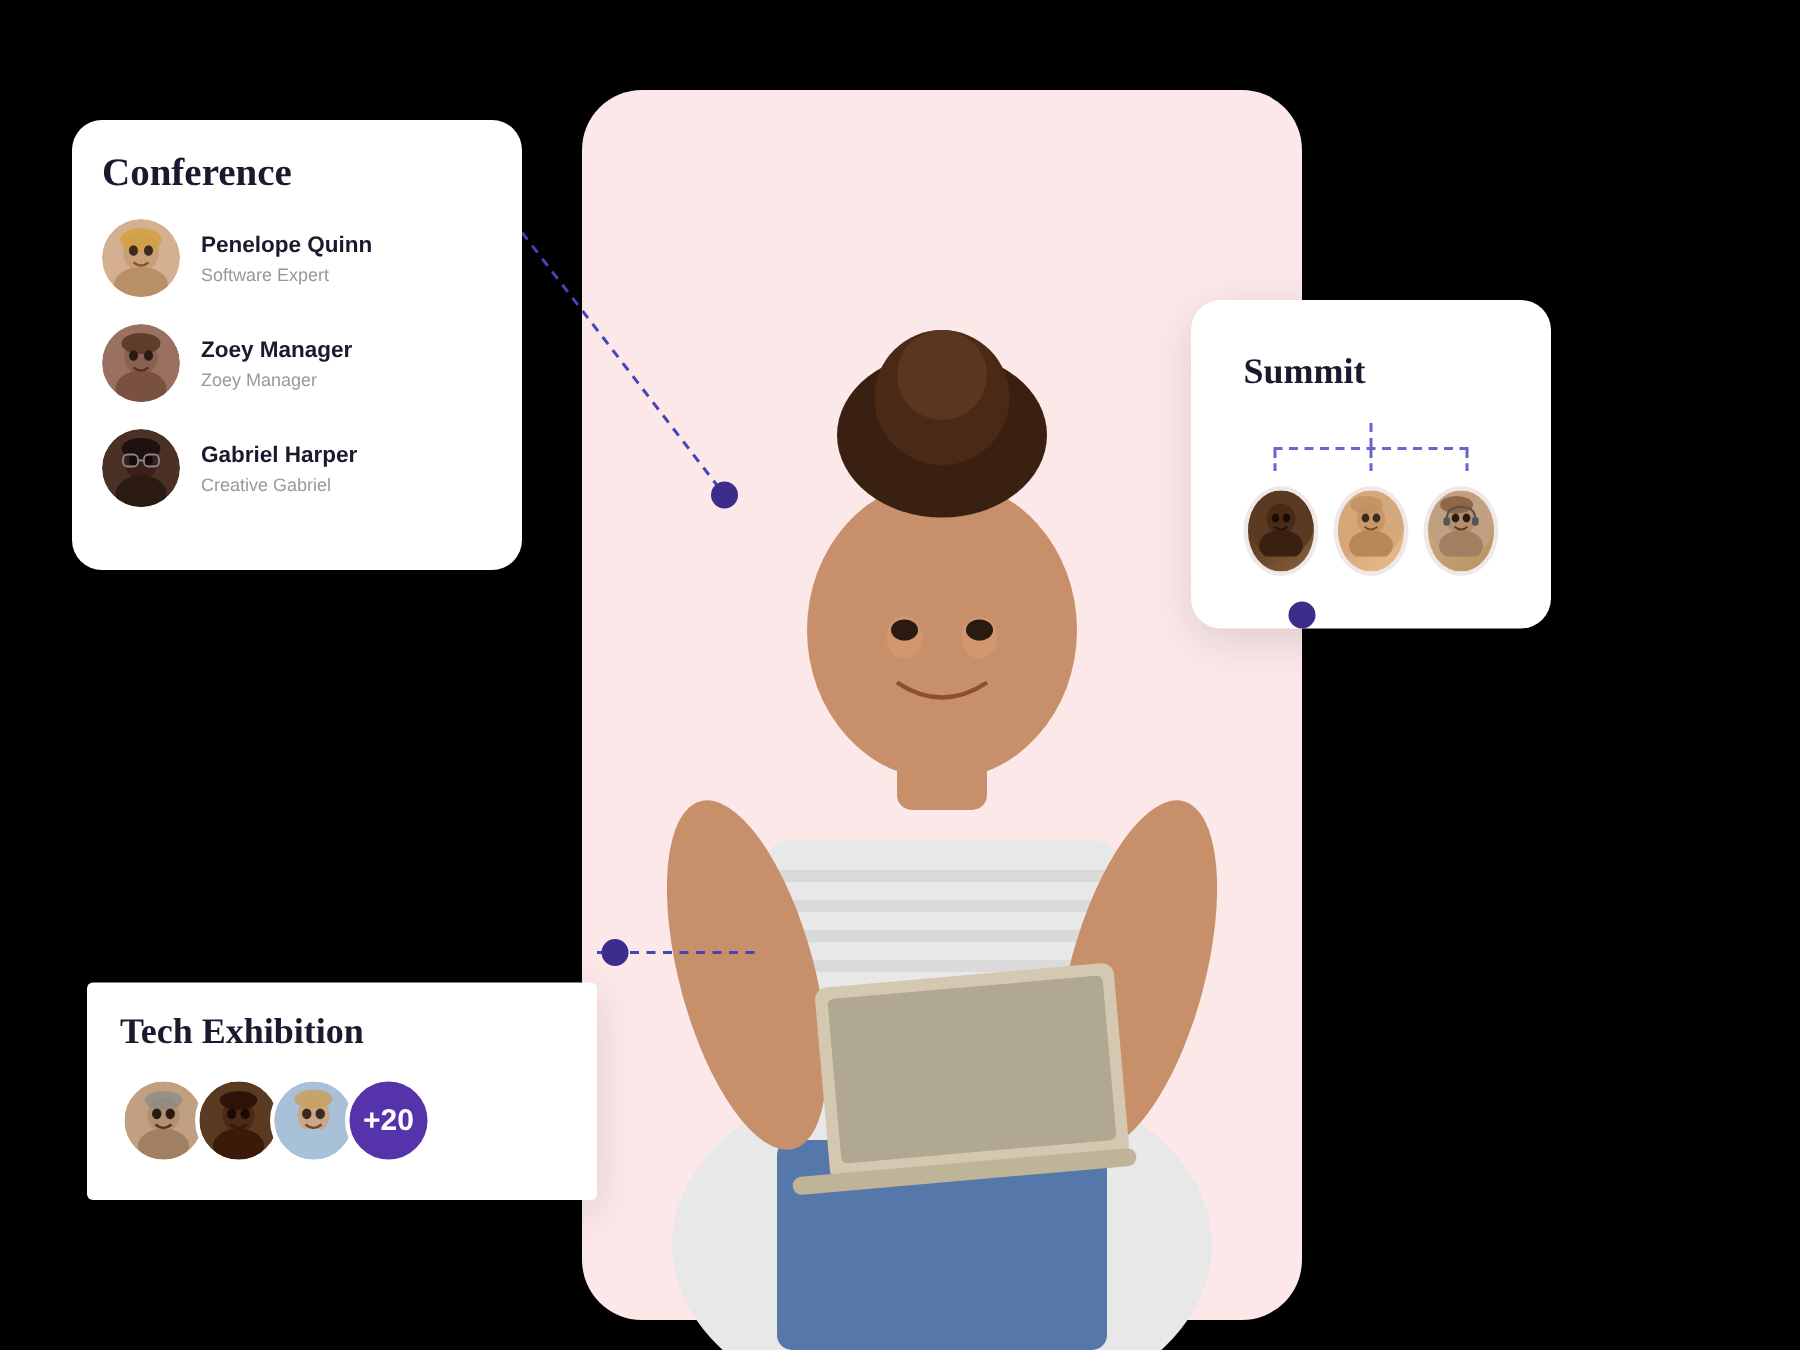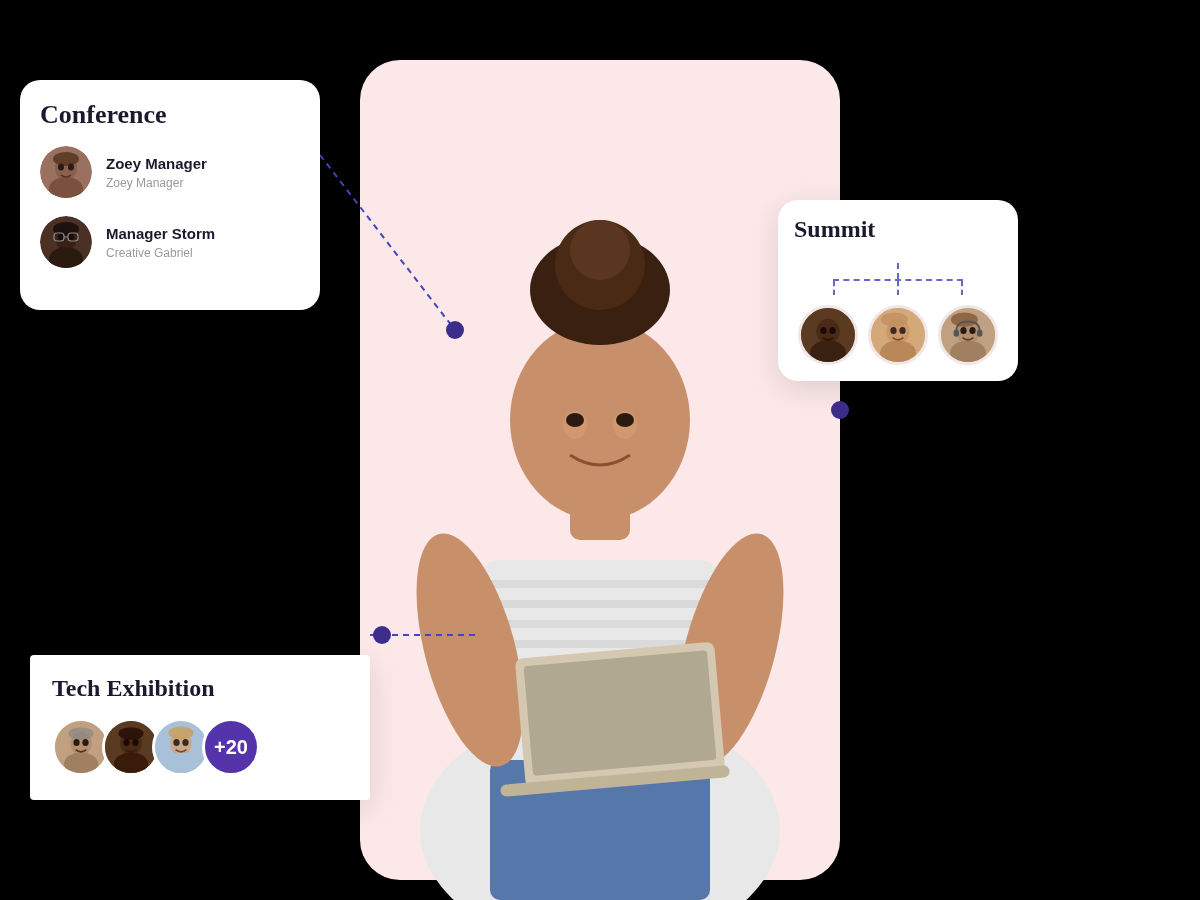--- a/index.html
+++ b/index.html
@@ -9,20 +9,21 @@
       background: #000;
       font-family: 'Segoe UI', Arial, sans-serif;
       overflow: hidden;
       position: relative;
     }
 
     .scene {
       width: 1048px;
       height: 900px;
       position: relative;
+      margin-left: 28px;
     }
 
     
     .center-bg {
       position: absolute;
       left: 360px;
       top: 60px;
       width: 480px;
       height: 820px;
       background: #fce8e8;
@@ -90,26 +91,26 @@
 
     .person-info .role {
       font-size: 12px;
       color: #999;
       margin-top: 2px;
     }
 
     
     .summit-card {
       position: absolute;
-      right: 30px;
+      right: 42px;
       top: 200px;
       width: 240px;
       background: #fff;
       border-radius: 20px;
-      padding: 16px;
+      padding: 35px;
       box-shadow: 0 8px 30px rgba(0,0,0,0.12);
       z-index: 10;
     }
 
     .summit-card .card-title {
       font-size: 24px;
       margin-bottom: 20px;
     }
 
     .summit-avatars {
@@ -311,20 +312,37 @@
 
       <rect x="150" y="570" width="200" height="130" rx="8" fill="#d4c8b0" transform="rotate(-5, 250, 635)"></rect>
       <rect x="158" y="578" width="184" height="110" rx="4" fill="#b0a890" transform="rotate(-5, 250, 633)"></rect>
       <rect x="130" y="695" width="230" height="12" rx="6" fill="#c0b498" transform="rotate(-5, 245, 701)"></rect>
     </svg>
   </div>
 
   <div class="conference-card">
     <div class="card-title">Conference</div>
 
+    <div class="person-row">
+      <div class="avatar">
+        <svg viewBox="0 0 52 52" xmlns="http://www.w3.org/2000/svg" class="face-svg">
+          <circle cx="26" cy="26" r="26" fill="#d4b090"></circle>
+          <ellipse cx="26" cy="22" rx="12" ry="13" fill="#c8a078"></ellipse>
+          <ellipse cx="26" cy="44" rx="18" ry="12" fill="#b89068"></ellipse>
+          <ellipse cx="26" cy="14" rx="14" ry="8" fill="#d4a040" opacity="0.8"></ellipse>
+          <ellipse cx="21" cy="21" rx="3" ry="3.5" fill="#3a2a20"></ellipse>
+          <ellipse cx="31" cy="21" rx="3" ry="3.5" fill="#3a2a20"></ellipse>
+          <path d="M 21 29 Q 26 33 31 29" stroke="#8a5030" stroke-width="1.5" fill="none"></path>
+        </svg>
+      </div>
+      <div class="person-info">
+        <div class="name">Penelope Quinn</div>
+        <div class="role">Software Expert</div>
+      </div>
+    </div>
 
     <div class="person-row">
       <div class="avatar">
         <svg viewBox="0 0 52 52" xmlns="http://www.w3.org/2000/svg" class="face-svg">
           <circle cx="26" cy="26" r="26" fill="#9a7060"></circle>
           <ellipse cx="26" cy="22" rx="11" ry="12" fill="#8a6050"></ellipse>
           <ellipse cx="26" cy="43" rx="17" ry="12" fill="#7a5040"></ellipse>
           <ellipse cx="26" cy="13" rx="13" ry="7" fill="#5a3a25" opacity="0.9"></ellipse>
           <ellipse cx="21" cy="21" rx="3" ry="3.5" fill="#2a1a10"></ellipse>
           <ellipse cx="31" cy="21" rx="3" ry="3.5" fill="#2a1a10"></ellipse>
@@ -347,21 +365,21 @@
           <ellipse cx="21" cy="21" rx="3" ry="3.5" fill="#1a0a08"></ellipse>
           <ellipse cx="31" cy="21" rx="3" ry="3.5" fill="#1a0a08"></ellipse>
           <path d="M 21 29 Q 26 33 31 29" stroke="#3a2010" stroke-width="1.5" fill="none"></path>
 
           <rect x="14" y="17" width="10" height="8" rx="3" fill="none" stroke="#888" stroke-width="1.2"></rect>
           <rect x="28" y="17" width="10" height="8" rx="3" fill="none" stroke="#888" stroke-width="1.2"></rect>
           <line x1="24" y1="21" x2="28" y2="21" stroke="#888" stroke-width="1.2"></line>
         </svg>
       </div>
       <div class="person-info">
-        <div class="name">Manager Storm</div>
+        <div class="name">Gabriel Harper</div>
         <div class="role">Creative Gabriel</div>
       </div>
     </div>
 
   </div>
 
   <div class="summit-card">
     <div class="card-title">Summit</div>
     <div class="org-lines">
       <div class="org-top-line"></div>

